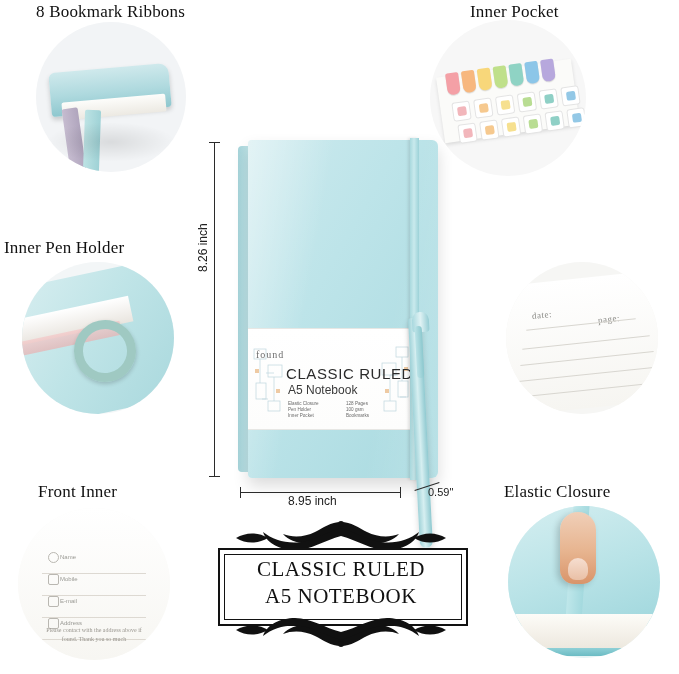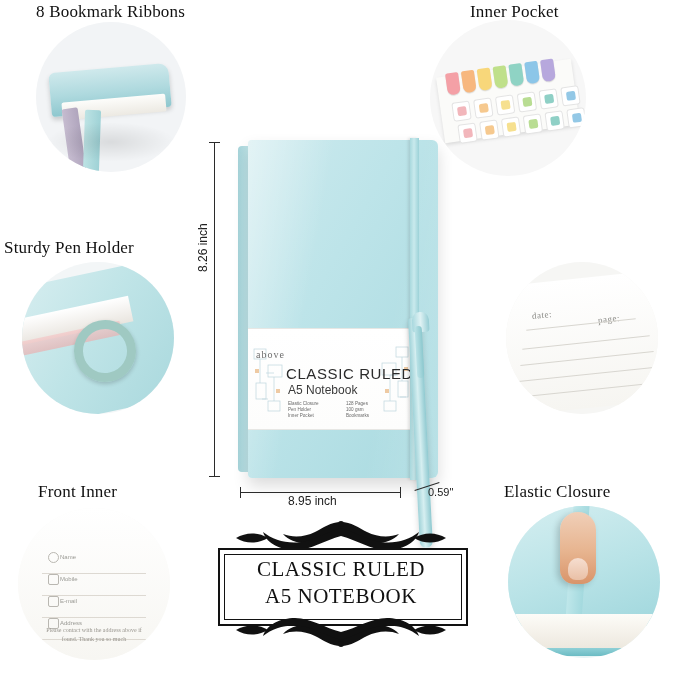--- a/index.html
+++ b/index.html
@@ -330,21 +330,21 @@
   .flourish.top { top: 6px; }
   .flourish.bottom { top: 104px; }
 </style>
 </head>
 <body>
 
 <div class="stage">
 
   <div class="feature-label" style="left:36px; top:2px;">8 Bookmark Ribbons</div>
   <div class="feature-label" style="left:470px; top:2px;">Inner Pocket</div>
-  <div class="feature-label" style="left:4px; top:238px;">Sturdy Pen Holder</div>
+  <div class="feature-label" style="left:4px; top:238px;">Inner Pen Holder</div>
   <div class="feature-label" style="left:38px; top:482px;">Front Inner</div>
   <div class="feature-label" style="left:504px; top:482px;">Elastic Closure</div>
 
   <div class="circle c-ribbons">
     <div class="rib-book"></div>
     <div class="rib-pages"></div>
     <div class="rib-1"></div>
     <div class="rib-2"></div>
     <div class="rib-shadow"></div>
   </div>
@@ -477,21 +477,21 @@
           <rect x="20" y="42" width="10" height="16"></rect>
           <rect x="6" y="62" width="12" height="10"></rect>
           <path d="M24 18 L24 42 M12 36 L20 36 M12 36 L12 62 M22 58 L28 58"></path>
         </g>
         <g fill="#e2a05a">
           <rect x="26" y="28" width="4" height="4"></rect>
           <rect x="7" y="50" width="4" height="4"></rect>
         </g>
       </svg>
 
-      <div class="lbl-brand">above</div>
+      <div class="lbl-brand">found</div>
       <div class="lbl-title">CLASSIC RULED</div>
       <div class="lbl-sub">A5 Notebook</div>
       <div class="lbl-feat">
         <span>Elastic Closure</span>
         <span>128 Pages</span>
         <span>Pen Holder</span>
         <span>100 gsm</span>
         <span>Inner Pocket</span>
         <span>Bookmarks</span>
       </div>

